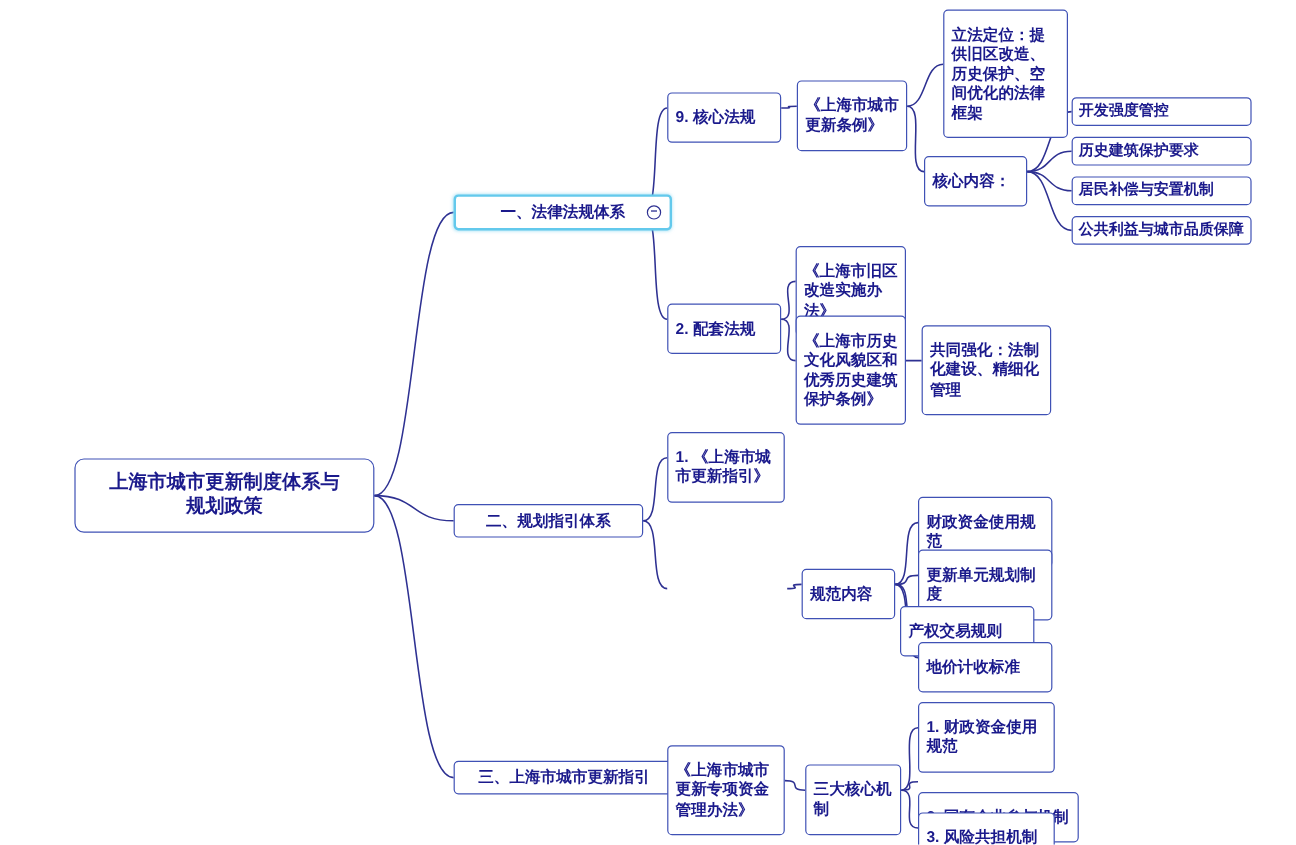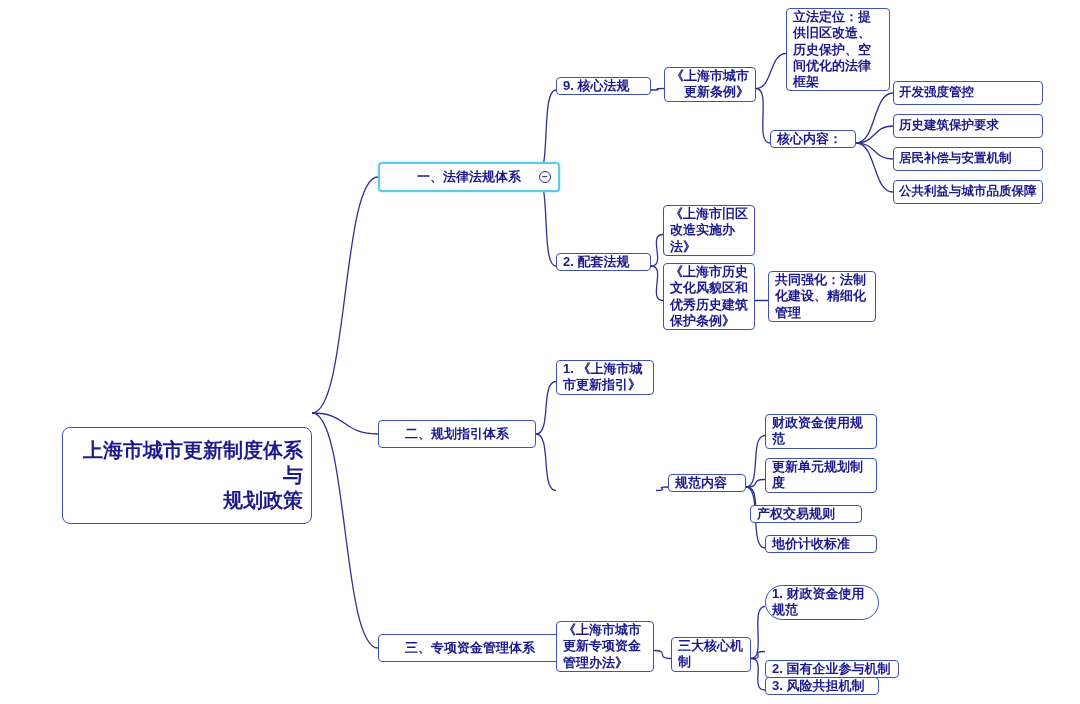--- a/index.html
+++ b/index.html
@@ -11,35 +11,34 @@
     font-family:"Liberation Sans", sans-serif;
   }
   #edges{position:absolute;left:0;top:0;z-index:0;}
   .node{
     position:absolute;
     z-index:2;
     box-sizing:border-box;
     background:#ffffff;
     border:1.4px solid #3f51b5;
     border-radius:4px;
-    padding:0 6px;
+    padding:12px 6px;
     color:#1b1a8c;
     font-size:13px;
     font-weight:bold;
     line-height:1.25;
     text-align:left;
   }
   .root-node{
-    font-size:20px;
+    font-size:16px;
     padding:10px 8px;
-    text-align:right;
+    text-align:center;
     border-radius:8px;
     border-width:1.8px;
     white-space:pre-line;
-    margin-top:45px;
   }
   .branch{
     text-align:center;
     padding:5px 8px;
   }
   .selected{
     border:2px solid #63c9ec;
     box-shadow:0 0 3px rgba(99,201,236,0.6);
   }
   .leaf-fixed{padding:3px 5px;font-size:12.5px;}
@@ -94,21 +93,21 @@
       <path d="M 751 658.5 C 767 658.5, 749 690, 765 690" fill="none" stroke="#2e3192" stroke-width="1.3"></path>
     </svg>
 
   <div class="node root-node" id="n-root" style="left:62px;top:382px;width:250px;">上海市城市更新制度体系与
 规划政策</div>
 
   <div class="node branch selected" id="n-b1" style="left:378px;top:162px;width:182px;">一、法律法规体系</div>
   <div class="collapse-handle" style="left:539px;top:171px;">−</div>
 
   <div class="node" id="n-b1core" style="left:556px;top:77px;width:95px;">9. 核心法规</div>
-  <div class="node" id="n-b1reg" style="left:664px;top:67px;width:92px;text-align:right;">《上海市城市更新条例》</div>
+  <div class="node" id="n-b1reg" style="left:664px;top:67px;width:92px;">《上海市城市更新条例》</div>
   <div class="node" id="n-b1pos" style="left:786px;top:8px;width:104px;">立法定位：提供旧区改造、历史保护、空间优化的法律框架</div>
   <div class="node" id="n-b1content" style="left:770px;top:130px;width:86px;">核心内容：</div>
 
   <div class="node leaf-fixed" id="n-b1item0" style="left:893px;top:81px;width:150px;">开发强度管控</div>
   <div class="node leaf-fixed" id="n-b1item1" style="left:893px;top:114px;width:150px;">历史建筑保护要求</div>
   <div class="node leaf-fixed" id="n-b1item2" style="left:893px;top:147px;width:150px;">居民补偿与安置机制</div>
   <div class="node leaf-fixed" id="n-b1item3" style="left:893px;top:180px;width:150px;">公共利益与城市品质保障</div>
 
   <div class="node" id="n-b1sup" style="left:556px;top:253px;width:95px;">2. 配套法规</div>
   <div class="node" id="n-b1doc1" style="left:663px;top:205px;width:92px;">《上海市旧区改造实施办法》</div>
@@ -117,21 +116,21 @@
 
   <div class="node branch" id="n-b2" style="left:378px;top:420px;width:158px;">二、规划指引体系</div>
   <div class="node" id="n-b2doc1" style="left:556px;top:360px;width:98px;">1. 《上海市城市更新指引》</div>
   <div class="node" id="n-b2spec" style="left:668px;top:474px;width:78px;">规范内容</div>
 
   <div class="node" id="n-b2item0" style="left:765px;top:414px;width:112px;">财政资金使用规范</div>
   <div class="node" id="n-b2item1" style="left:765px;top:458px;width:112px;">更新单元规划制度</div>
   <div class="node" id="n-b2item2" style="left:750px;top:505px;width:112px;">产权交易规则</div>
   <div class="node" id="n-b2item3" style="left:765px;top:535px;width:112px;">地价计收标准</div>
 
-  <div class="node branch" id="n-b3" style="left:378px;top:634px;width:184px;">三、专项资金管理体系</div>
+  <div class="node branch" id="n-b3" style="left:378px;top:634px;width:184px;">三、上海市城市更新指引</div>
   <div class="node" id="n-b3doc" style="left:556px;top:621px;width:98px;">《上海市城市更新专项资金管理办法》</div>
   <div class="node" id="n-b3mech" style="left:671px;top:637px;width:80px;">三大核心机制</div>
 
-  <div class="node" id="n-b3item0" style="left:765px;top:585px;width:114px;border-radius:21px;">1. 财政资金使用规范</div>
+  <div class="node" id="n-b3item0" style="left:765px;top:585px;width:114px;">1. 财政资金使用规范</div>
   <div class="node" id="n-b3item1" style="left:765px;top:660px;width:134px;">2. 国有企业参与机制</div>
   <div class="node" id="n-b3item2" style="left:765px;top:677px;width:114px;">3. 风险共担机制</div>
 
 </div>
 
 </body></html>

